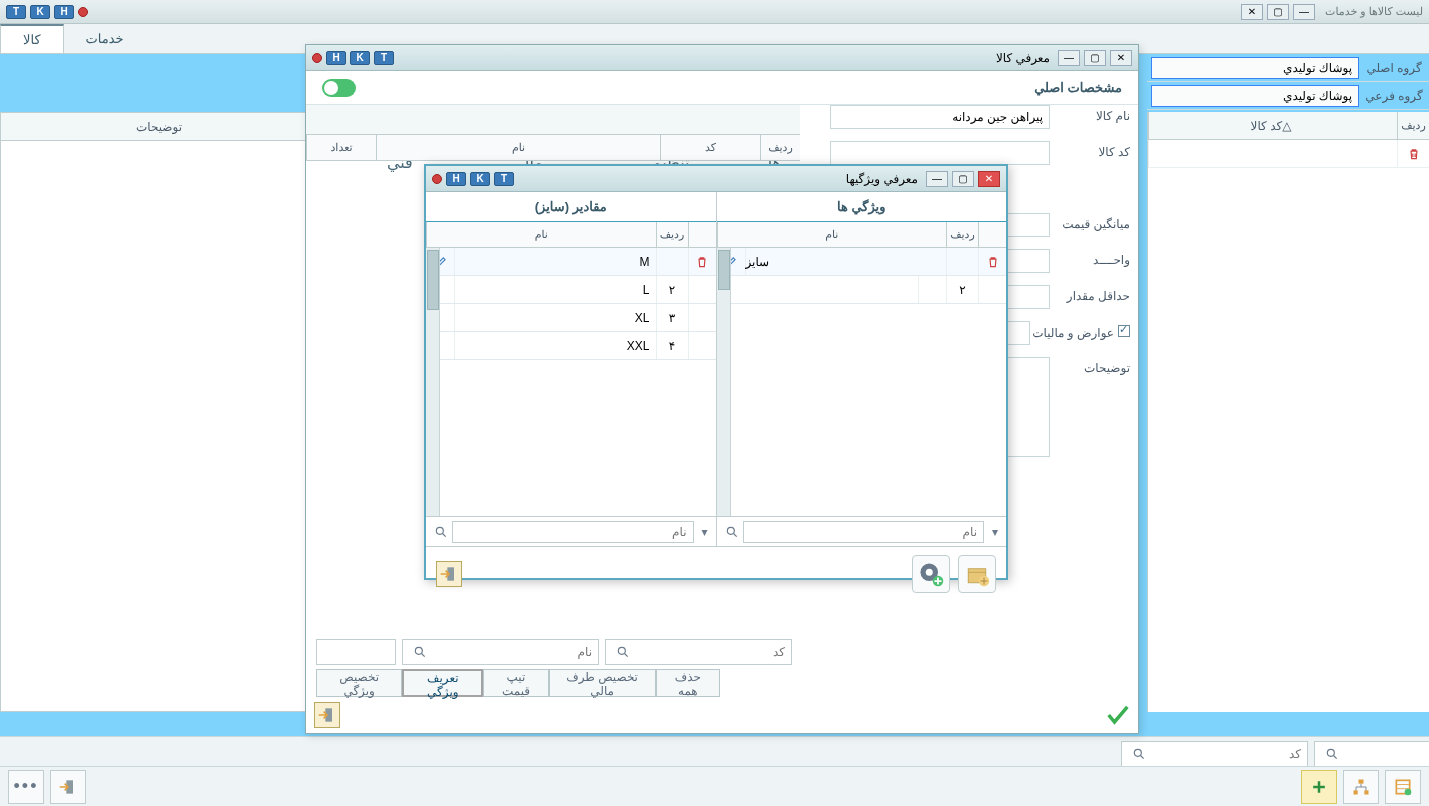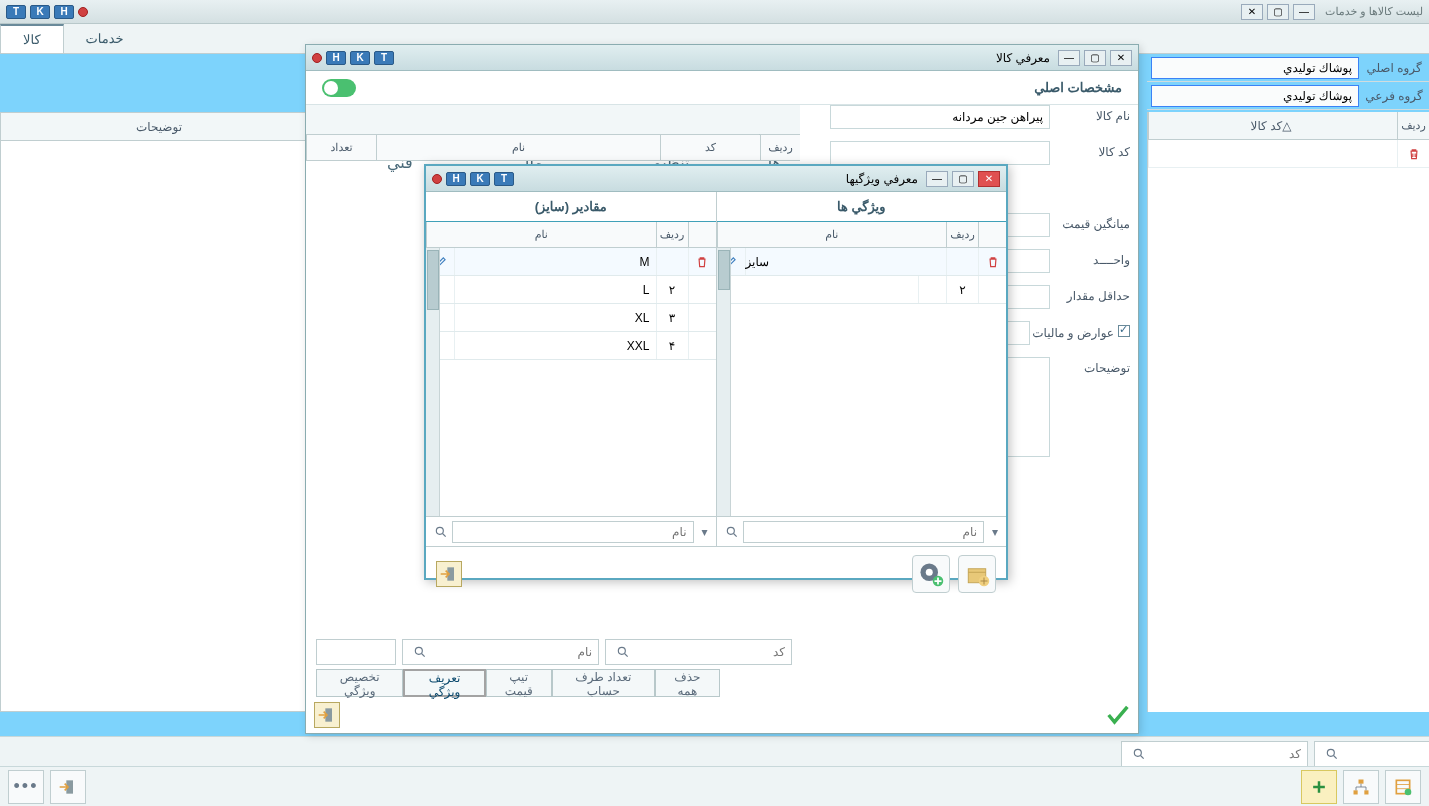--- a/index.html
+++ b/index.html
@@ -340,21 +340,21 @@
           <line x1="15" y1="15" x2="20" y2="20" stroke="#6a7a8a" stroke-width="2"></line>
         </svg>
       </div>
     <div class="search-field" style="flex:0 0 80px;"></div>
   </div>
 
   <div class="modal1-buttons">
     <button class="act-btn">تخصيص ويژگي</button>
     <button class="act-btn highlight">تعريف ويژگي</button>
     <button class="act-btn">تيپ قيمت</button>
-    <button class="act-btn">تعداد طرف حساب</button>
+    <button class="act-btn">تخصيص طرف مالي</button>
     <button class="act-btn">حذف همه</button>
   </div>
 
   <div class="exit-check">
     <div class="big-check">
         <svg width="28" height="28" viewBox="0 0 24 24">
           <path d="M4 12l5 6L20 5" stroke="#3ab050" stroke-width="3" fill="none"></path>
         </svg>
       </div>
     <div class="exit-icon">

